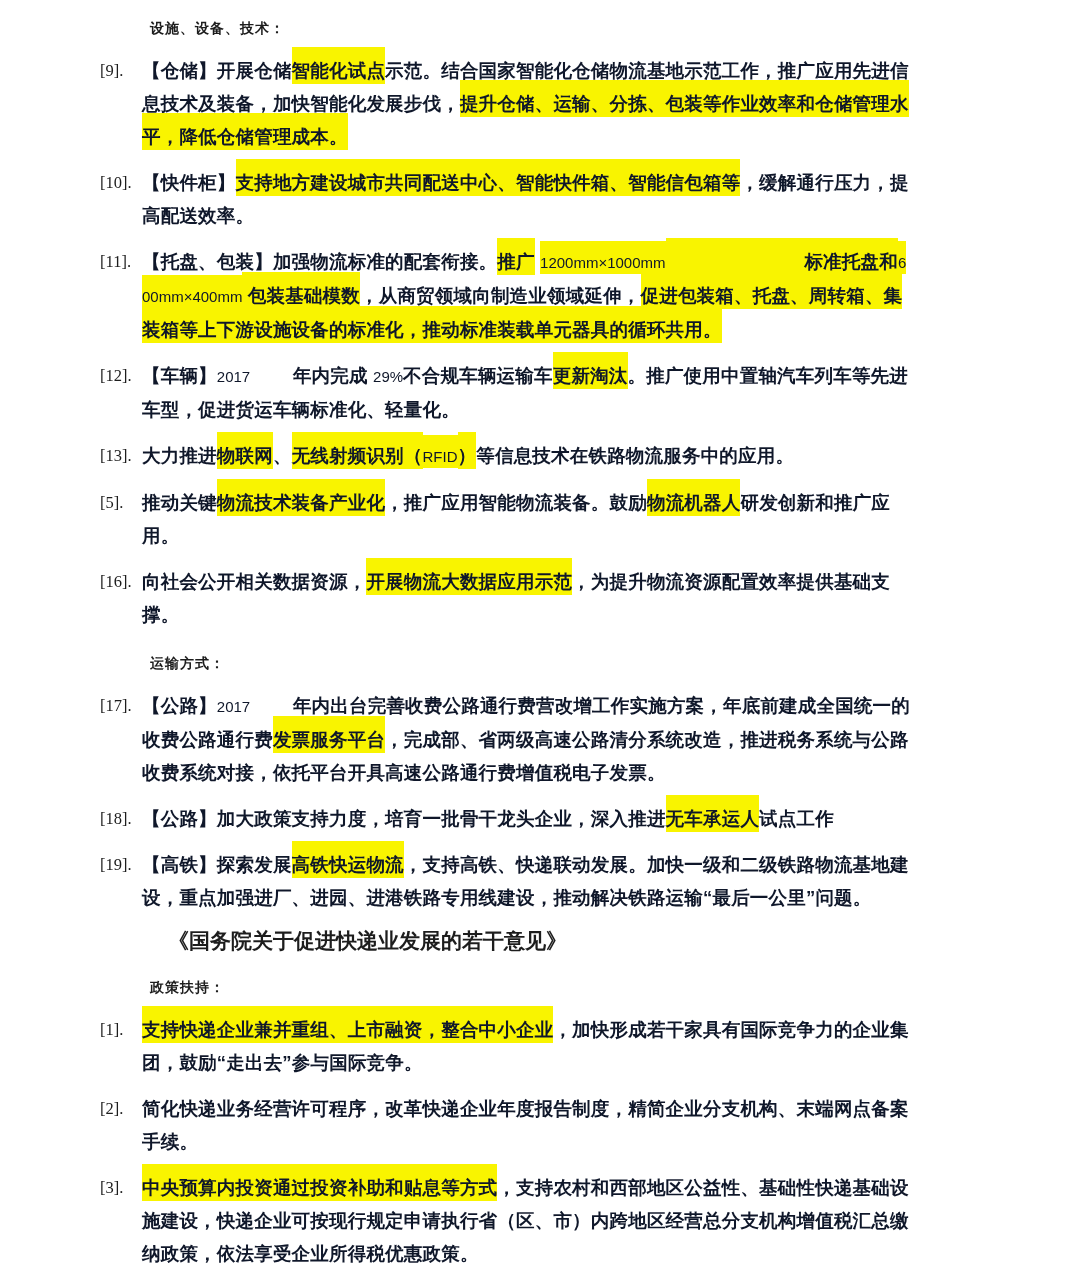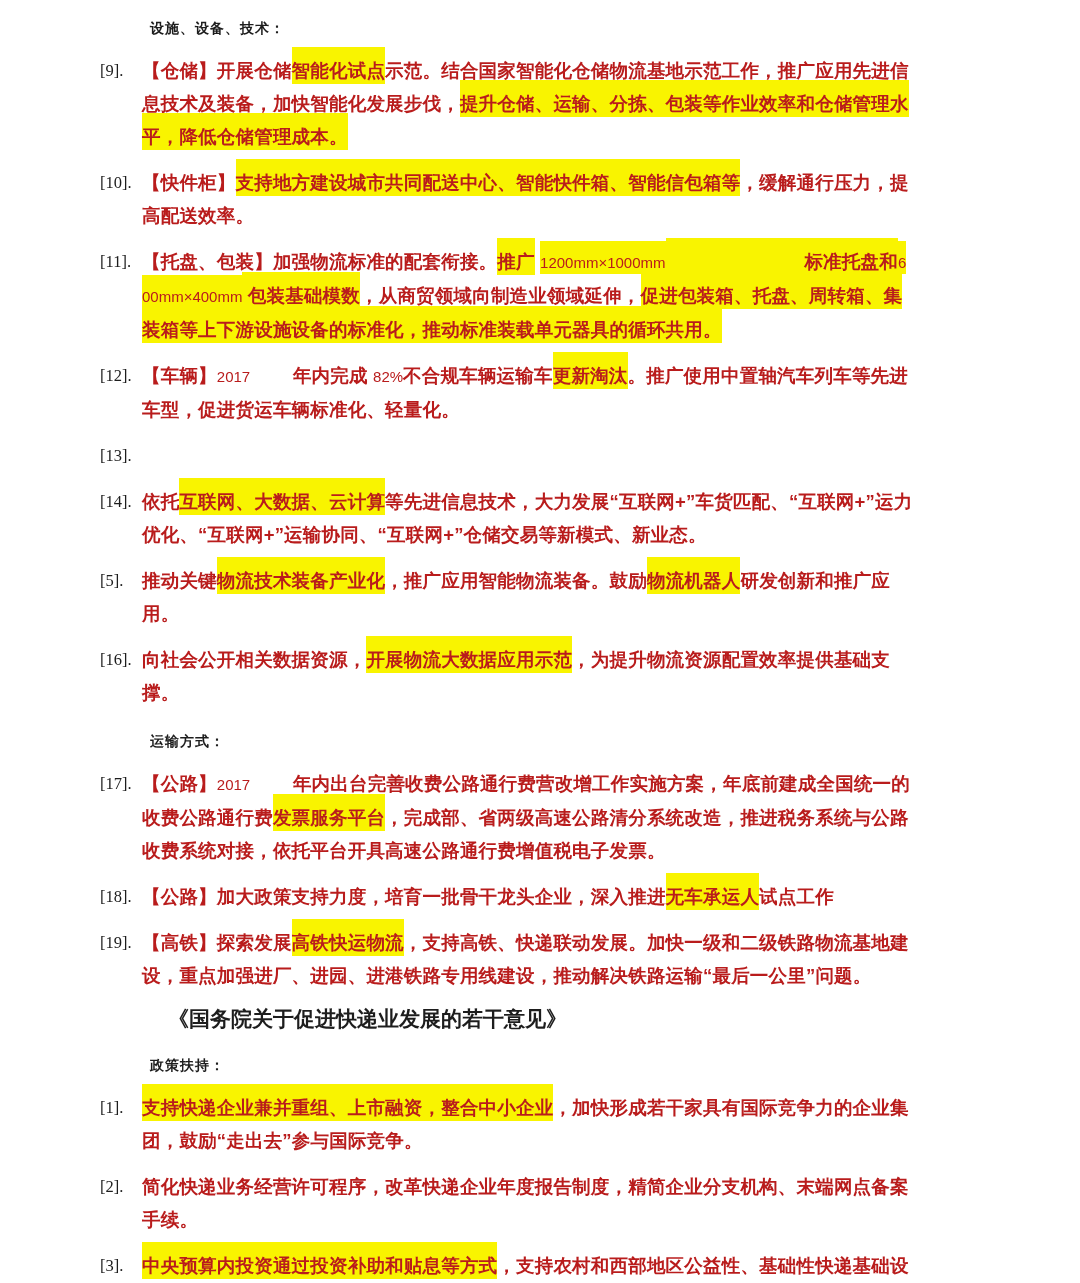--- a/index.html
+++ b/index.html
@@ -47,21 +47,21 @@
   }
   .itext {
     width: 772px;
     font-size: 18.5px;
     font-weight: 700;
     line-height: 33px;
     letter-spacing: 0.2px;
     white-space: pre-wrap;
     word-break: break-all;
   }
-  .seg { color: #b91c1c; }
+  .seg { color: #0f172a; }
   .seg.hl {
     background: var(--hl, #f9f400);
     padding-top: 13px;
     padding-bottom: 3px;
     box-decoration-break: clone;
     -webkit-box-decoration-break: clone;
   }
   .seg.latin {
     font-family: "Liberation Sans", "DejaVu Sans", sans-serif;
     font-weight: 400;
@@ -81,28 +81,25 @@
     <div class="item">
       <span class="num">[10].</span>
       <div class="itext"><span class="seg">【快件柜】</span><span class="seg hl">支持地方建设城市共同配送中心、智能快件箱、智能信包箱等</span><span class="seg">，缓解通行压力，提高配送效率。</span></div>
     </div>
     <div class="item">
       <span class="num">[11].</span>
       <div class="itext"><span class="seg">【托盘、包装】加强物流标准的配套衔接。</span><span class="seg hl">推广</span><span class="seg"> </span><span class="seg hl latin">1200mm×1000mm</span><span class="seg hl">                          标准托盘和</span><span class="seg hl latin">600mm×400mm</span><span class="seg hl"> 包装基础模数</span><span class="seg">，从商贸领域向制造业领域延伸，</span><span class="seg hl">促进包装箱、托盘、周转箱、集装箱等上下游设施设备的标准化，推动标准装载单元器具的循环共用。</span></div>
     </div>
     <div class="item">
       <span class="num">[12].</span>
-      <div class="itext"><span class="seg">【车辆】</span><span class="seg latin">2017</span><span class="seg">        年内完成 </span><span class="seg latin">82%</span><span class="seg">不合规车辆运输车</span><span class="seg hl">更新淘汰</span><span class="seg">。推广使用中置轴汽车列车等先进车型，促进货运车辆标准化、轻量化。</span></div>
+      <div class="itext"><span class="seg">【车辆】</span><span class="seg latin">2017</span><span class="seg">        年内完成 </span><span class="seg latin">29%</span><span class="seg">不合规车辆运输车</span><span class="seg hl">更新淘汰</span><span class="seg">。推广使用中置轴汽车列车等先进车型，促进货运车辆标准化、轻量化。</span></div>
     </div>
     <div class="item">
       <span class="num">[13].</span>
-    </div>
-    <div class="item">
-      <span class="num">[14].</span>
-      <div class="itext"><span class="seg">依托</span><span class="seg hl">互联网、大数据、云计算</span><span class="seg">等先进信息技术，大力发展“互联网+”车货匹配、“互联网+”运力优化、“互联网+”运输协同、“互联网+”仓储交易等新模式、新业态。</span></div>
+      <div class="itext"><span class="seg">大力推进</span><span class="seg hl">物联网</span><span class="seg">、</span><span class="seg hl">无线射频识别（</span><span class="seg hl latin">RFID</span><span class="seg hl">）</span><span class="seg">等信息技术在铁路物流服务中的应用。</span></div>
     </div>
     <div class="item">
       <span class="num">[5].</span>
       <div class="itext"><span class="seg">推动关键</span><span class="seg hl">物流技术装备产业化</span><span class="seg">，推广应用智能物流装备。鼓励</span><span class="seg hl">物流机器人</span><span class="seg">研发创新和推广应用。</span></div>
     </div>
     <div class="item">
       <span class="num">[16].</span>
       <div class="itext"><span class="seg">向社会公开相关数据资源，</span><span class="seg hl">开展物流大数据应用示范</span><span class="seg">，为提升物流资源配置效率提供基础支撑。</span></div>
     </div>
     <div class="heading spaced">运输方式：</div>

